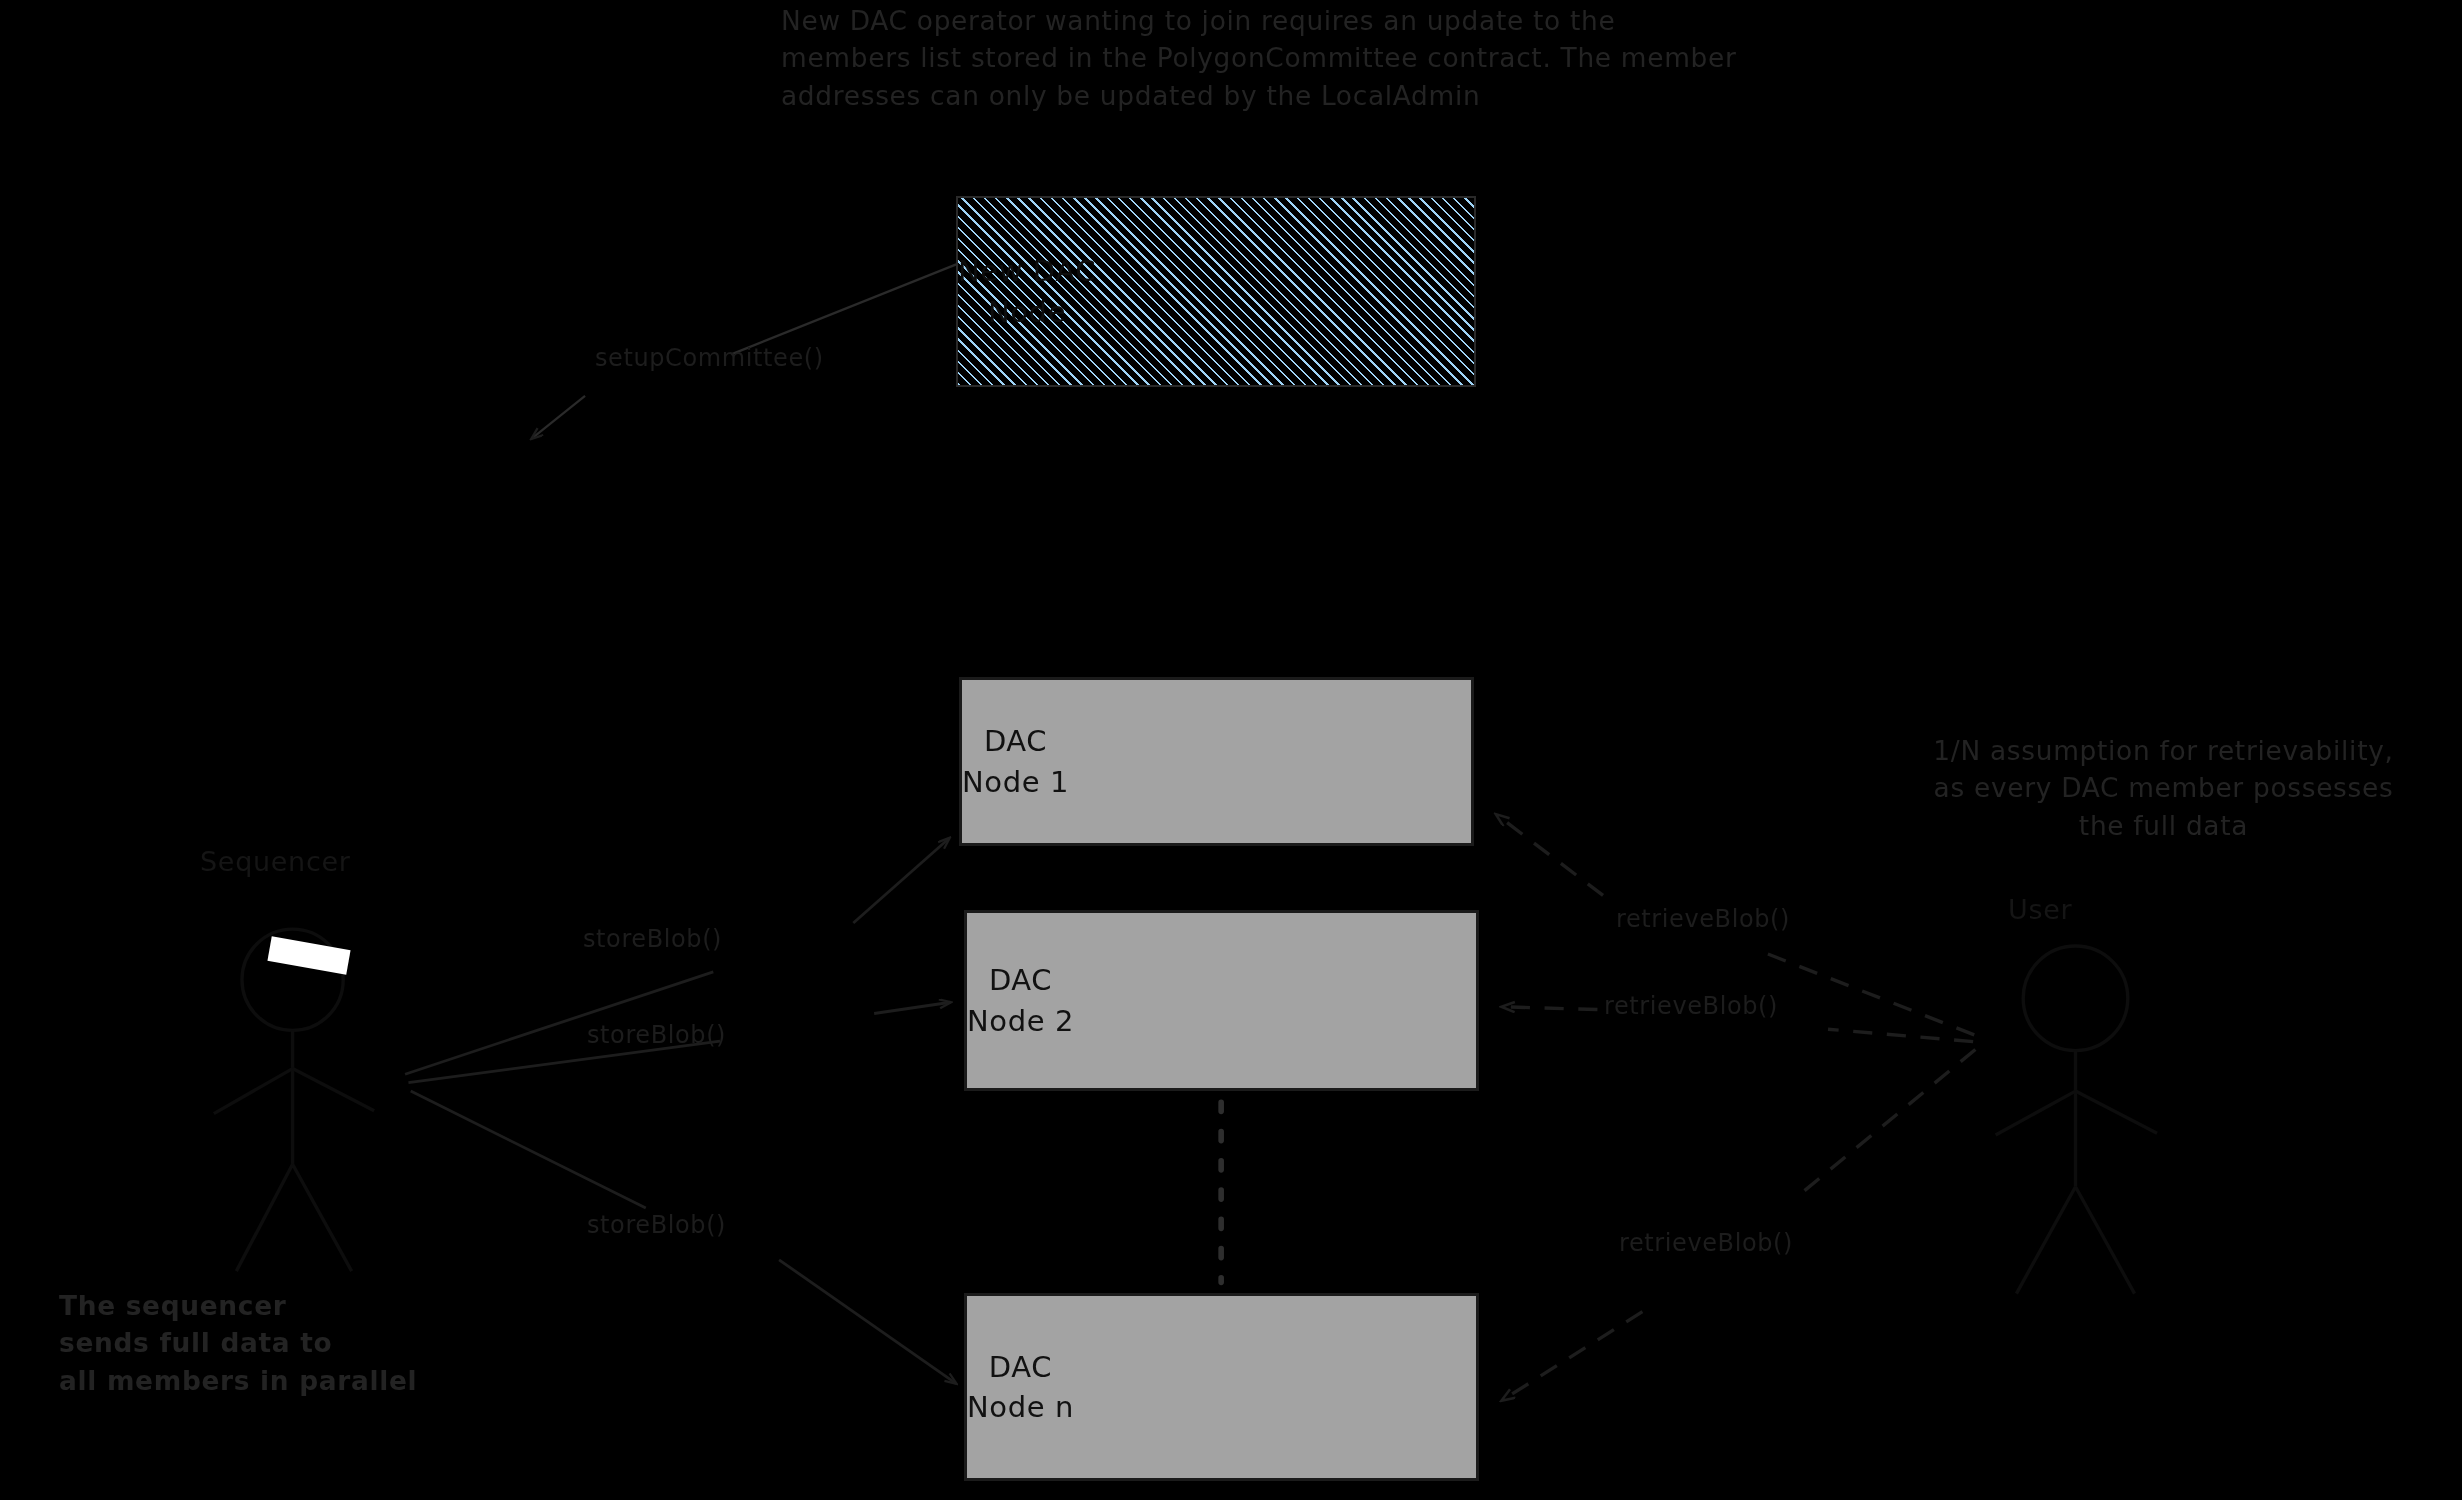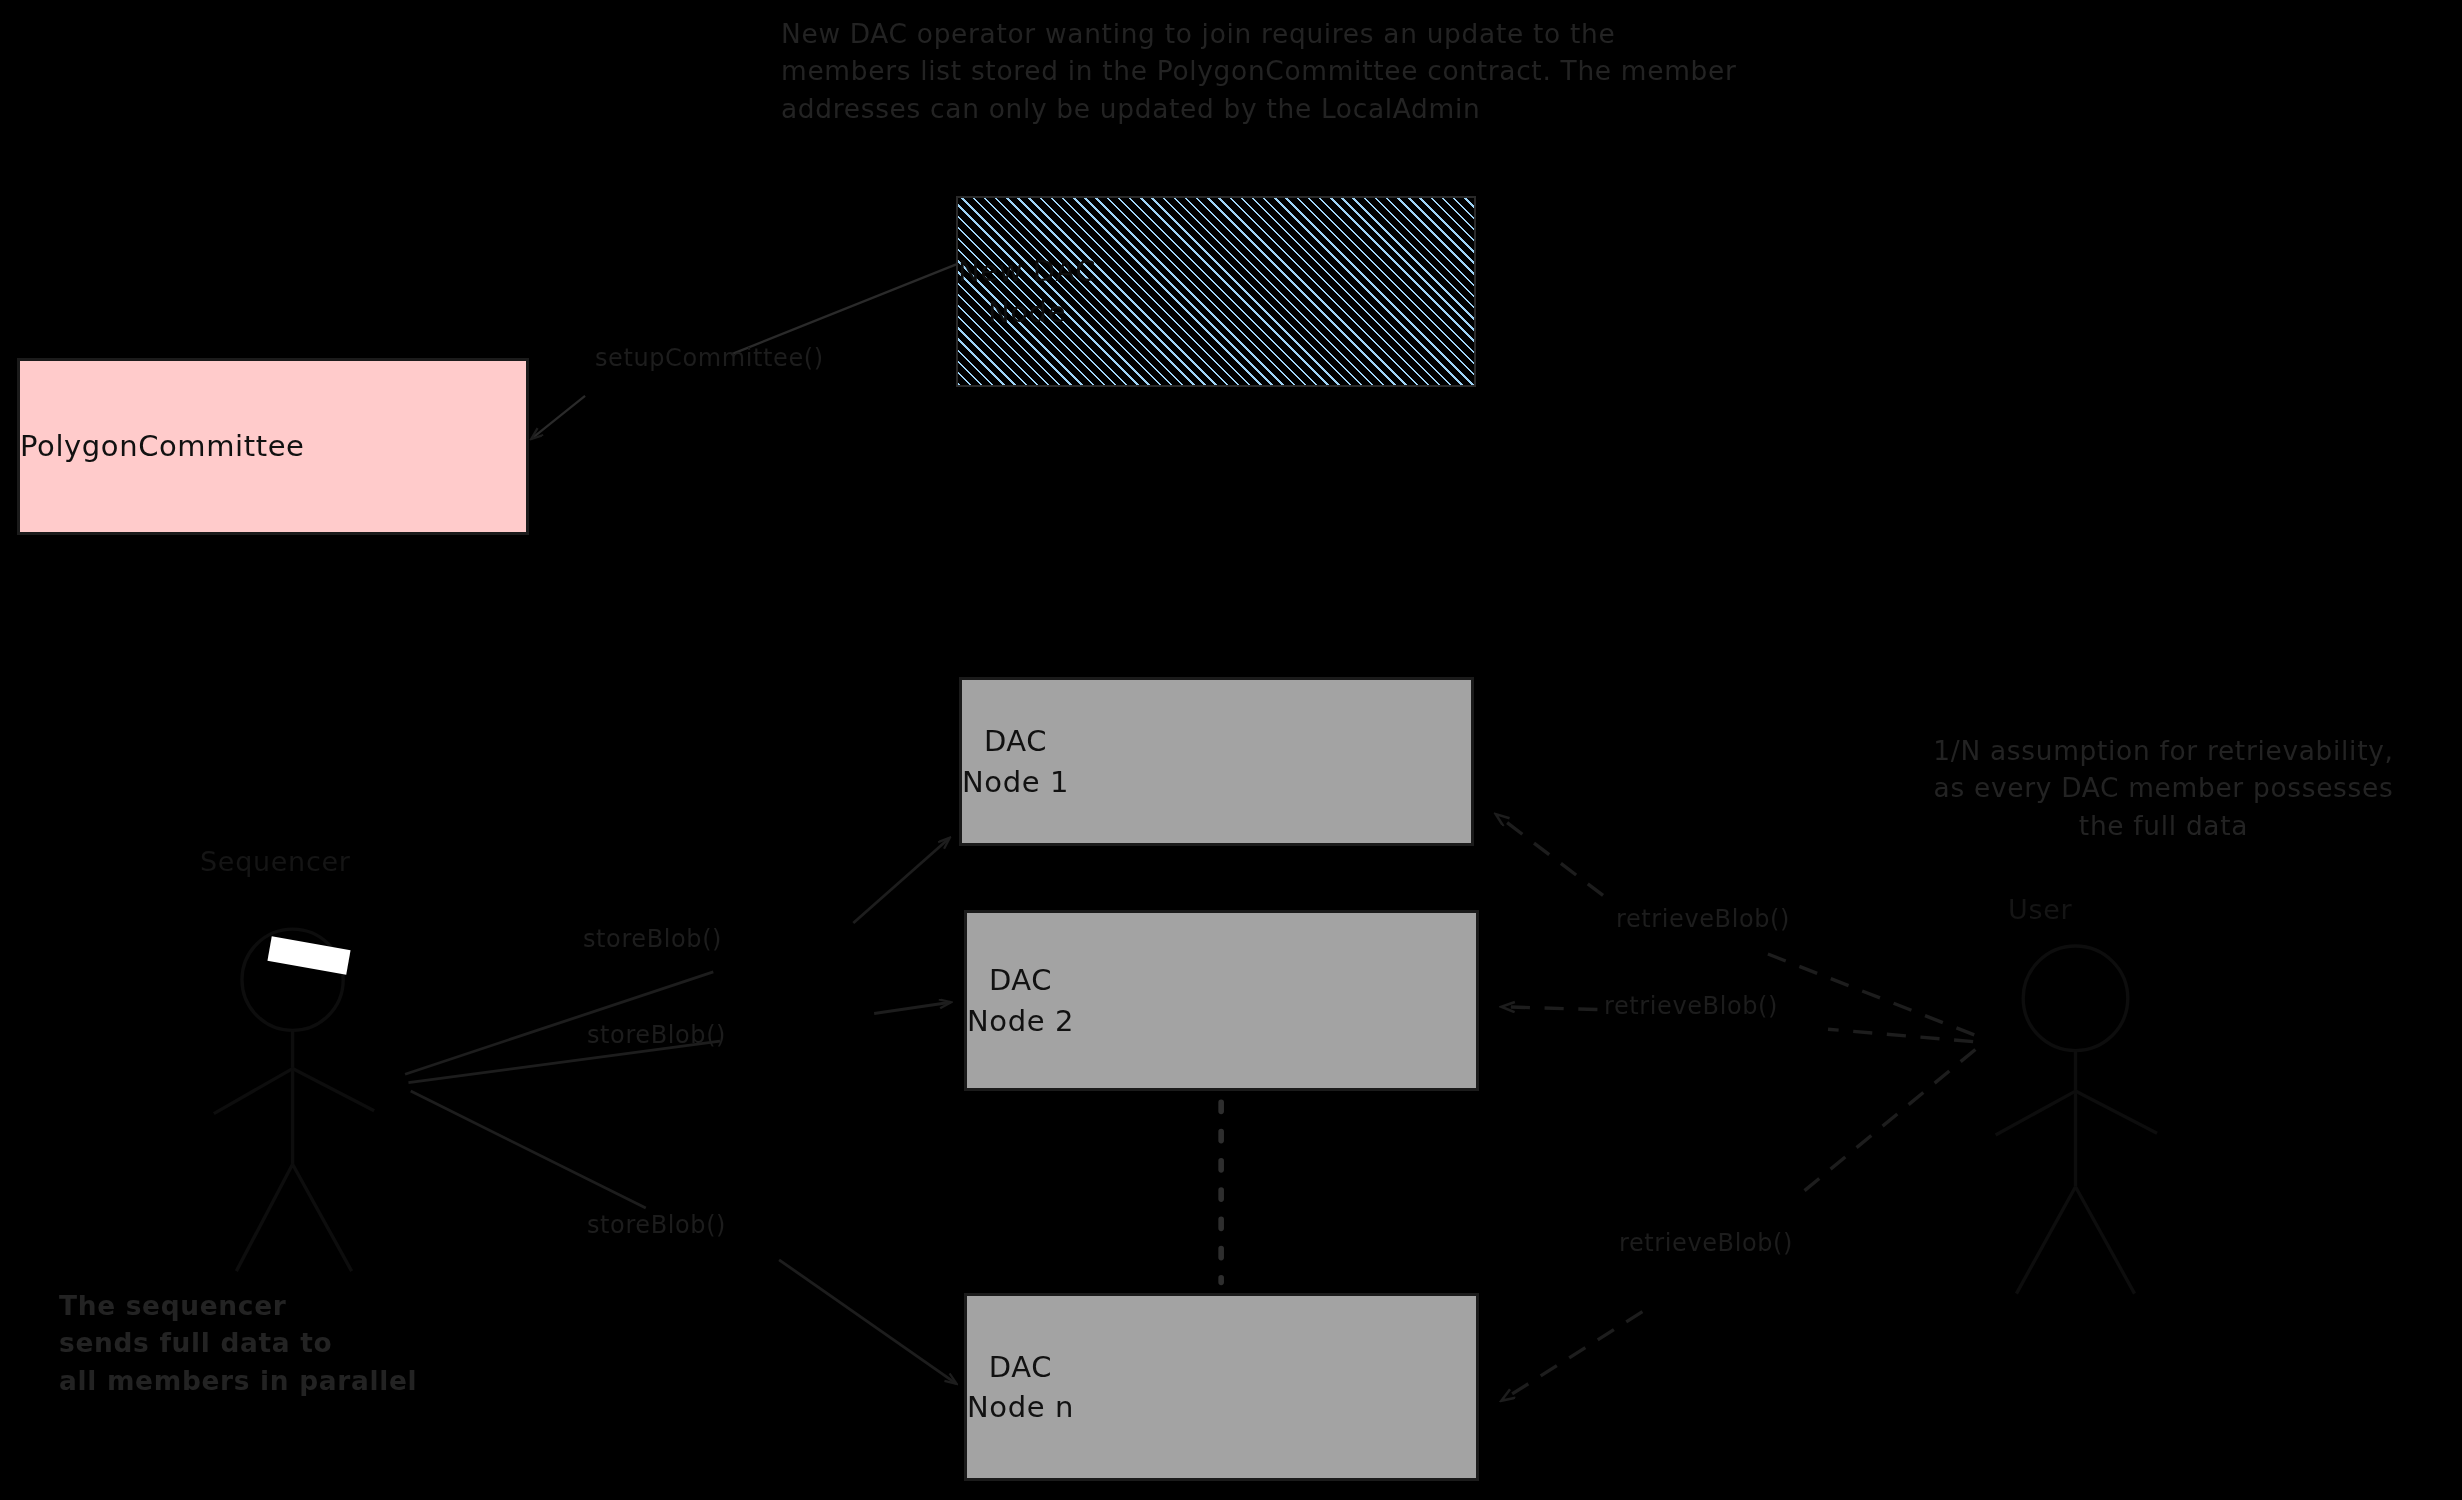--- a/index.html
+++ b/index.html
@@ -25,21 +25,21 @@
   
   .note{
     position:absolute;
     color:#232323;
     font-size:26.4px;
     line-height:1.42;
     letter-spacing:0.7px;
     white-space:pre-line;
     font-family:"DejaVu Sans","Liberation Sans",sans-serif;
   }
-  .note-top{ left:781px; top:15px; width:1153px; }
+  .note-top{ left:781px; top:2px; width:1153px; }
   .note-right{ left:1882px; top:732px; width:563px;text-align:center; }
   .note-bottom{ left:59px; top:1287px; width:450px;font-weight:bold; }
 
   
   .box{
     position:absolute;
     border:3.4px solid #1b1b1b;
     box-sizing:border-box;
     display:flex;
     align-items:center;
@@ -182,23 +182,20 @@
 
     <g stroke="#0d0d0d" stroke-width="6" fill="none">
       <circle cx="3690,1760" r="0"></circle>
       <circle cx="3690" cy="1775" r="93"></circle>
       <path d="M3690,1868 L3690,2110"></path>
       <path d="M3690,1940 L3548,2018 M3690,1940 L3835,2015"></path>
       <path d="M3690,2110 L3585,2300 M3690,2110 L3795,2300"></path>
     </g>
   </svg>
 
-  <div class="box box-pink">
-    <span class="box-label">PolygonCommittee</span>
-  </div>
 
   <div class="box box-hatched">
     <span class="box-label">New DAC
 Node</span>
   </div>
 
   <div class="box box-blue box-node1">
     <span class="box-label">DAC
 Node 1</span>
   </div>

